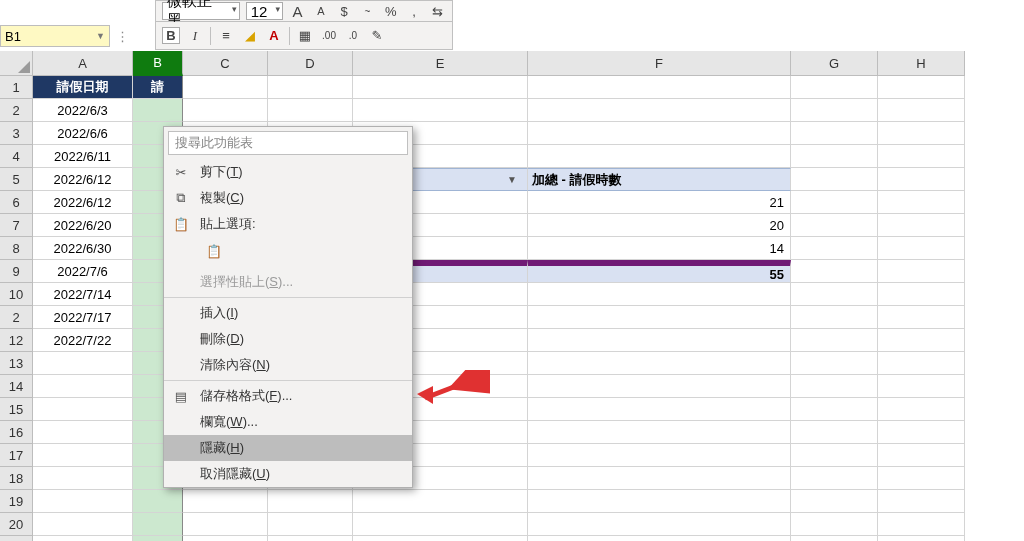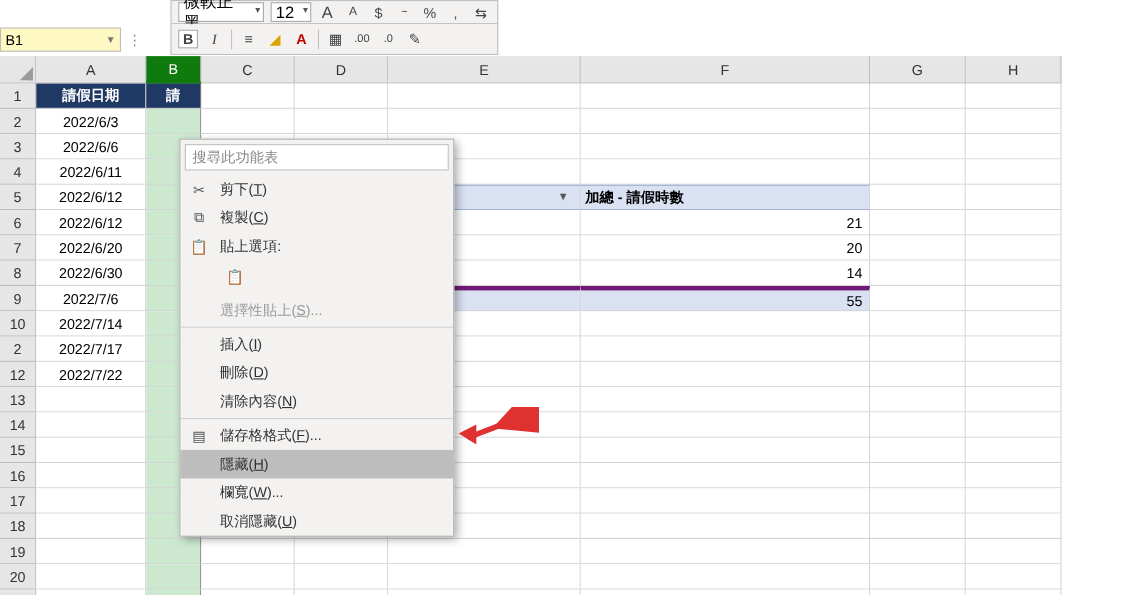--- a/index.html
+++ b/index.html
@@ -82,21 +82,21 @@
   .wE{width:175px;} .wF{width:263px;} .wG{width:87px;} .wH{width:87px;}
 
   .hdr{
     background:#1f3864; color:#fff; font-weight:bold; justify-content:center;
   }
   .ra{ justify-content:center; } 
   .bsel{ background:#cce8cf; border-right:1px solid #888;} 
   .bsel.hdr{ background:#1f3864; }
 
   .pvhdr{ background:#d9e1f2; font-weight:bold; border-top:1px solid #9fb4d4; border-bottom:1px solid #9fb4d4;}
-  .pvtot{ background:#d9e1f2; font-weight:normal; border-top:4px solid #701a75;}
+  .pvtot{ background:#d9e1f2; font-weight:bold; border-top:6px solid #701a75;}
   .num{ justify-content:flex-end; padding-right:6px;}
 
   .drop{ color:#555; font-size:10px; margin-left:auto; padding-right:6px;}
 
   
   .ctx{
     position:absolute; top:126px; left:163px; width:250px;
     background:#f3f2f1; border:1px solid #b0b0b0; box-shadow:3px 3px 8px rgba(0,0,0,.35);
     font-size:13px; color:#333;
   }
@@ -454,27 +454,27 @@
     </div>
     <div class="ctx-row">
       <span class="ico"></span>
       <span><span>清除內容</span>(<span class="acc">N</span>)</span>
     </div>
     <div class="ctx-sep"></div>
     <div class="ctx-row">
       <span class="ico">▤</span>
       <span><span>儲存格格式</span>(<span class="acc">F</span>)...</span>
     </div>
+    <div class="ctx-row">
+      <span class="ico"></span>
+      <span><span>欄寬</span>(<span class="acc">W</span>)...</span>
+    </div>
     <div class="ctx-row hl">
       <span class="ico"></span>
       <span><span>隱藏</span>(<span class="acc">H</span>)</span>
-    </div>
-    <div class="ctx-row">
-      <span class="ico"></span>
-      <span><span>欄寬</span>(<span class="acc">W</span>)...</span>
     </div>
     <div class="ctx-row">
       <span class="ico"></span>
       <span><span>取消隱藏</span>(<span class="acc">U</span>)</span>
     </div>
   </div>
 
   <svg class="arrow" style="top:370px; left:415px;" width="75" height="40">
     <defs>
       <marker id="ah" markerWidth="12" markerHeight="12" refX="2" refY="5" orient="auto">

